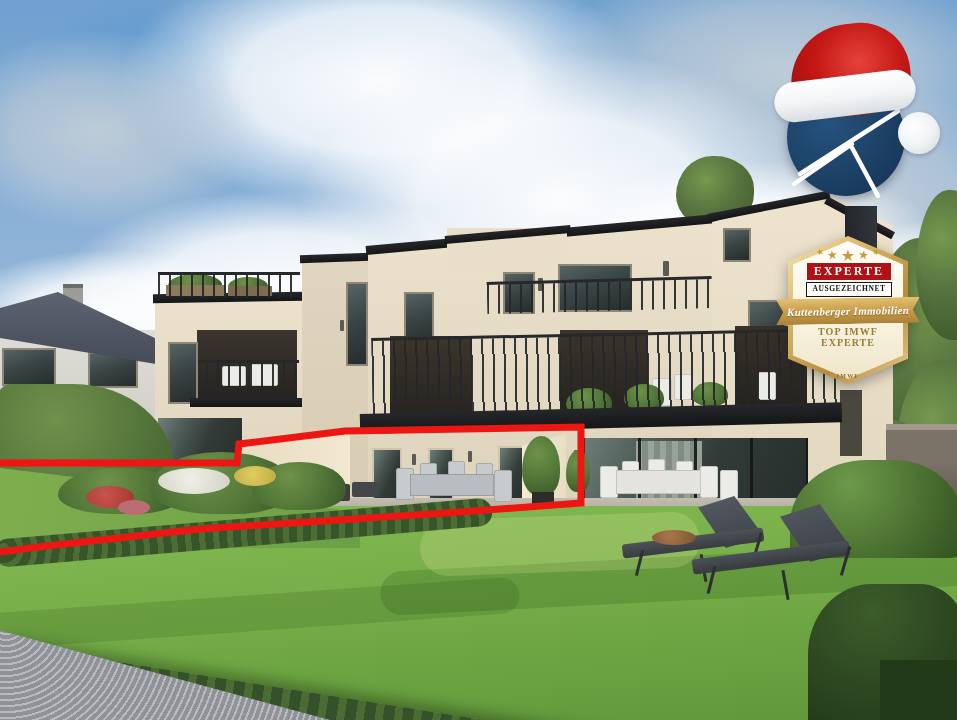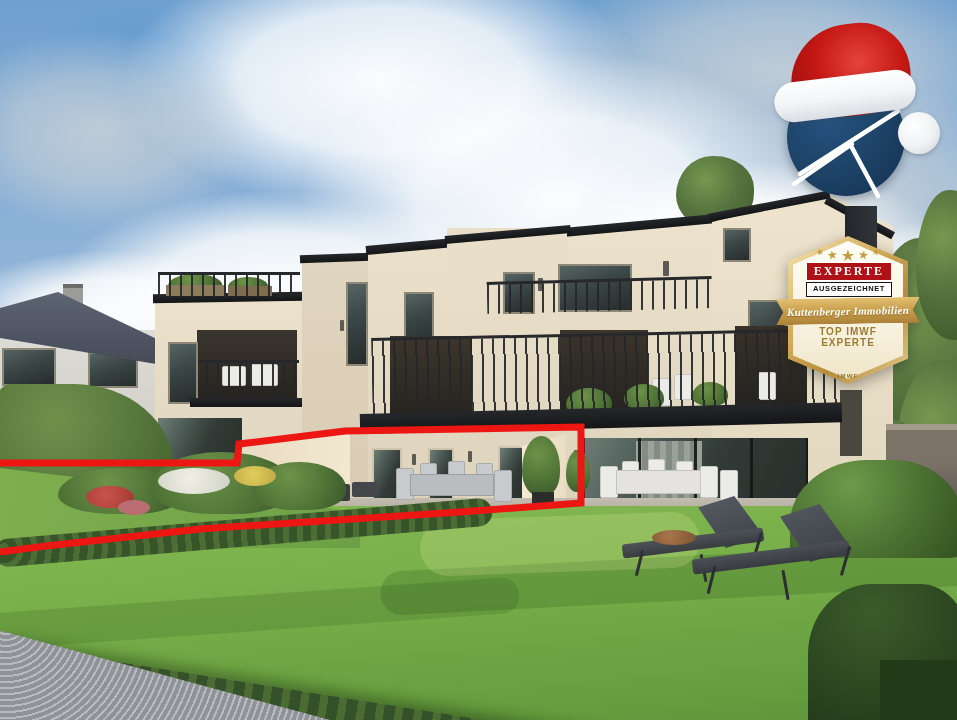--- a/index.html
+++ b/index.html
@@ -14,21 +14,21 @@
   .facade{background:linear-gradient(180deg,#ece2cc 0%,#e4dac4 55%,#ddd2ba 100%);}
   .fascia{background:linear-gradient(180deg,#26272a,#141517);}
   .rail{background:repeating-linear-gradient(90deg,rgba(36,38,41,.92) 0 2px,rgba(0,0,0,0) 2px 11px);border-top:3px solid #26282b;}
   .glass{background:linear-gradient(115deg,#6e7f78 0%,#4a5752 30%,#323b37 55%,#272e2b 100%);}
   .win{background:linear-gradient(160deg,#556462 0%,#3a4545 45%,#262d2c 100%);border:2px solid #8d8777;}
   .shrub{position:absolute;border-radius:50% 50% 40% 45%/60% 55% 40% 42%;
     background:radial-gradient(circle at 40% 30%,#6d9249 0%,#507436 55%,#38552a 100%);}
   .lamp{position:absolute;background:#5c5a54;border-radius:1px;}
   .chair-w{position:absolute;background:#ebebe7;border:1px solid #c9c9c2;border-radius:2px;}
   .chair-g{position:absolute;background:#c7cbcd;border:1px solid #a6abad;border-radius:2px;}
-  .badge-text{font-family:Liberation Sans, sans-serif;text-align:center;}
+  .badge-text{font-family:Liberation Serif, serif;text-align:center;}
   .serif{font-family:"Liberation Serif",serif;}
 </style>
 </head>
 <body>
 
 <div class="stage">
 
   <div class="cl b" style="left:20px;top:0;width:240px;height:160px;"></div>
   <div class="cl b" style="left:240px;top:-20px;width:200px;height:110px;"></div>
   <div class="cl w" style="left:120px;top:-50px;width:520px;height:260px;"></div>

